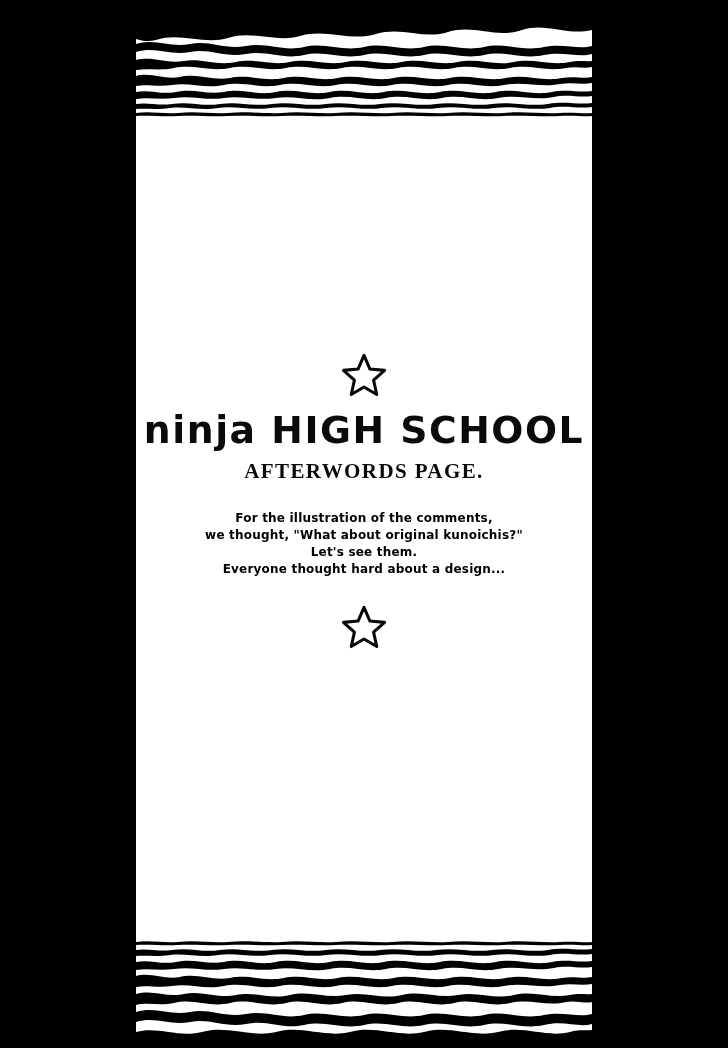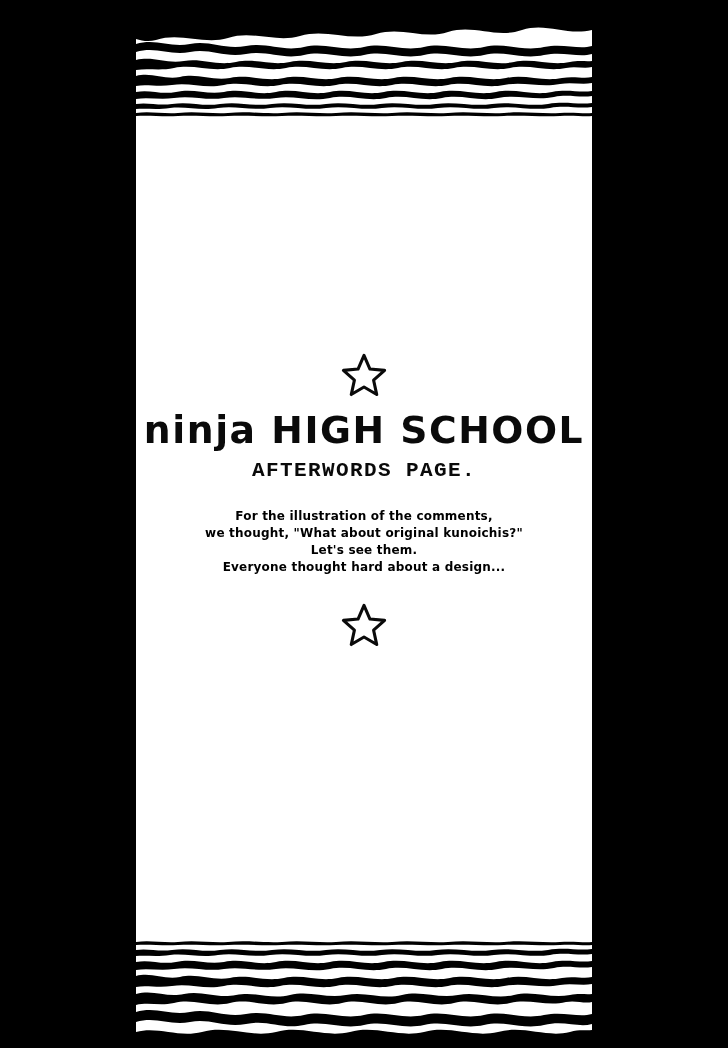--- a/index.html
+++ b/index.html
@@ -79,21 +79,21 @@
     font-weight: bold;
     font-size: 37px;
     letter-spacing: 1.5px;
     line-height: 1.05;
     margin: 0 0 8px 0;
     transform: scaleX(1.02);
     color: #0a0a0a;
   }
 
   #subtitle {
-    font-family: Liberation Mono, monospace;
+    font-family: Liberation Serif, serif;
     font-weight: bold;
     font-size: 21px;
     letter-spacing: 1.4px;
     margin: 0 0 26px 0;
     color: #0a0a0a;
   }
 
   #body-text {
     font-family: "DejaVu Sans", sans-serif;
     font-weight: bold;

